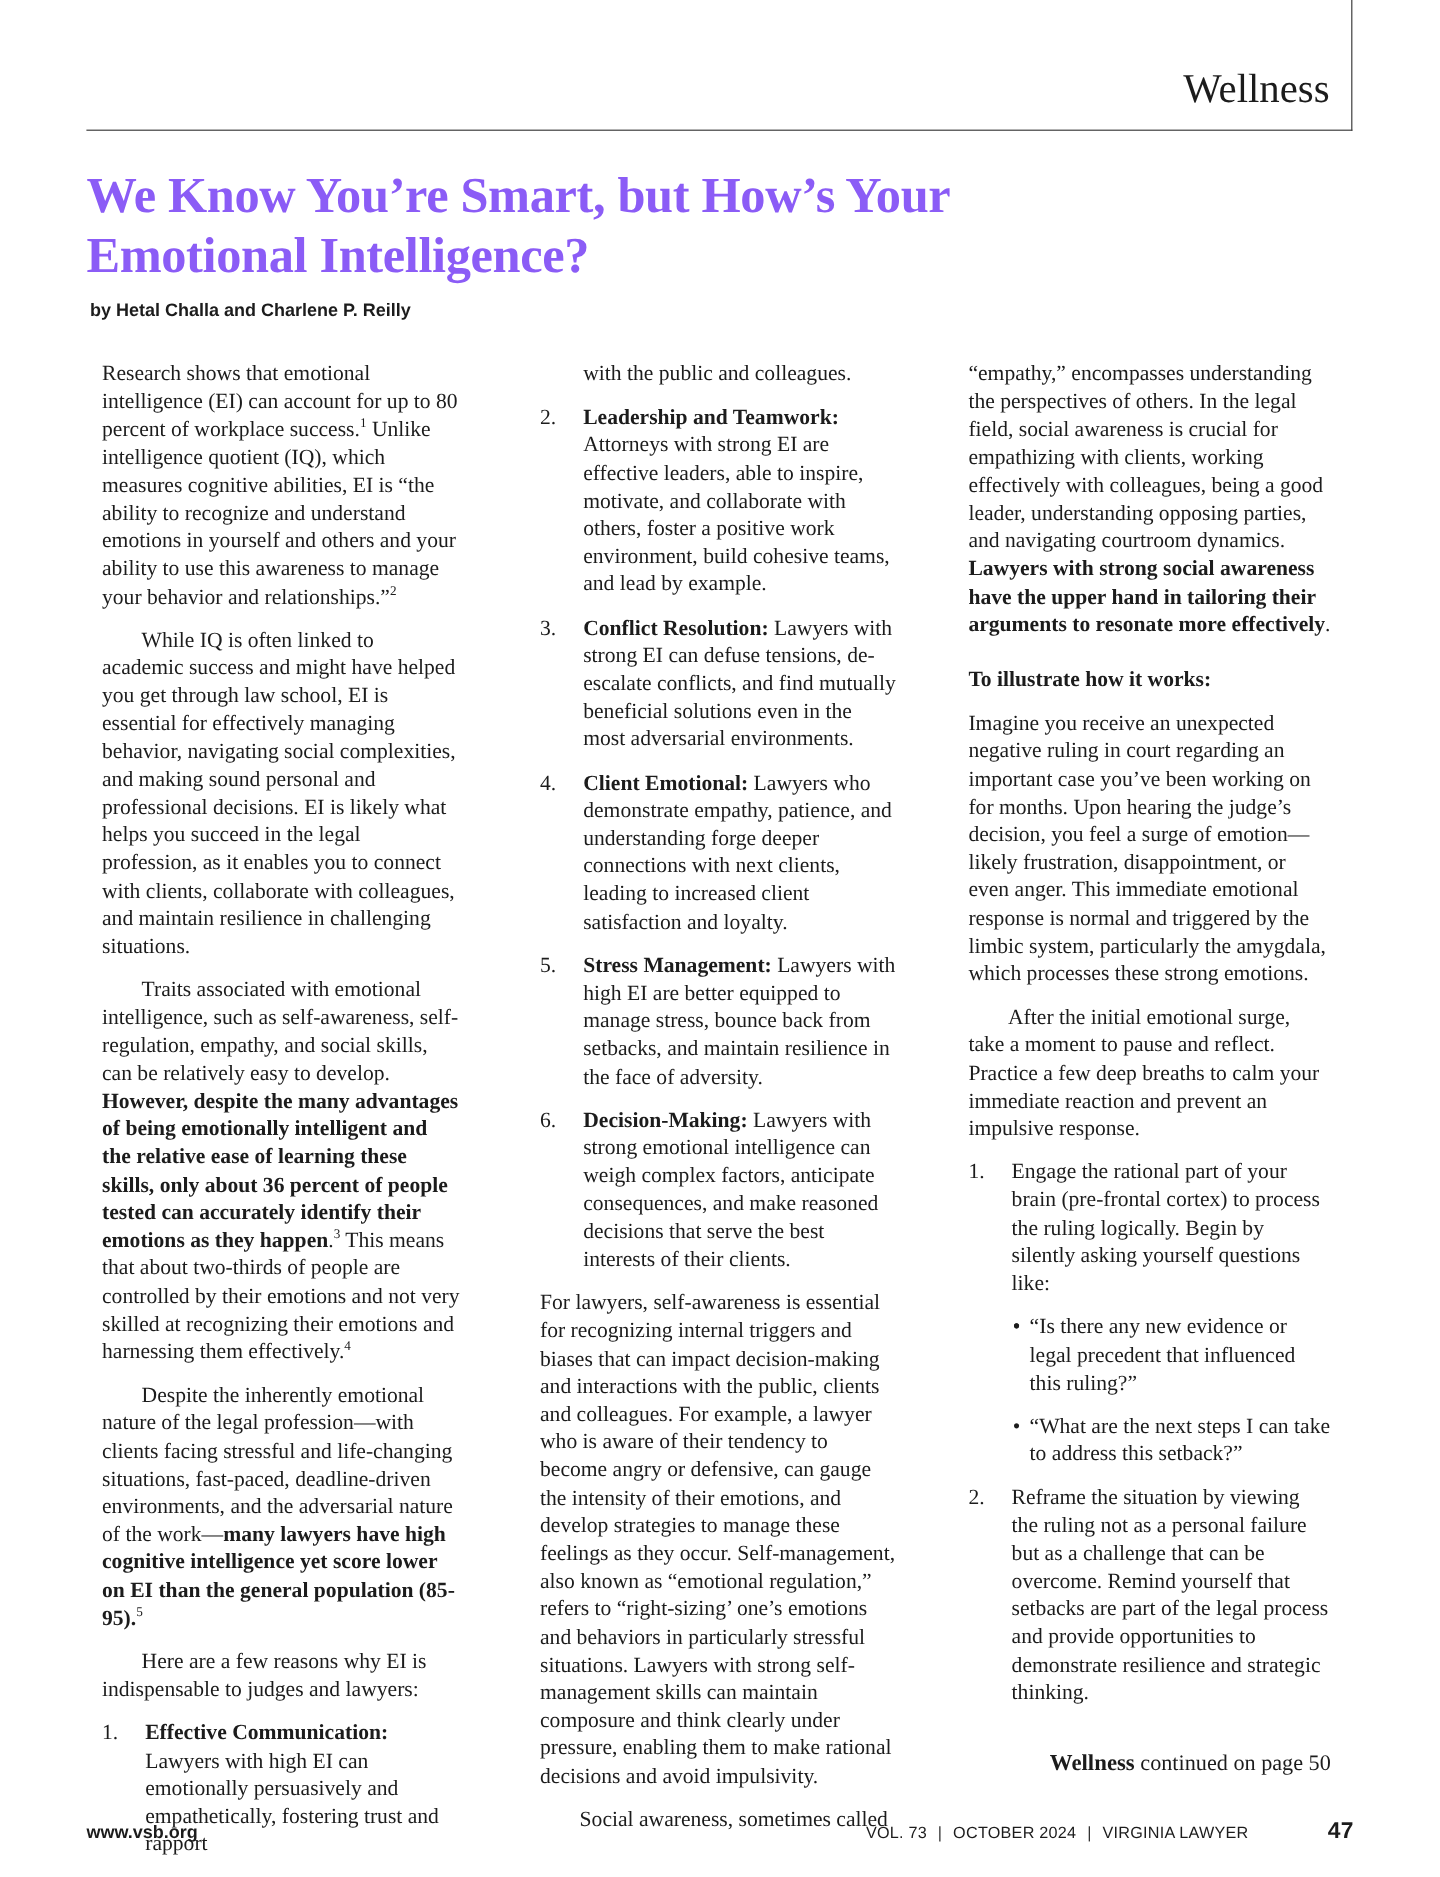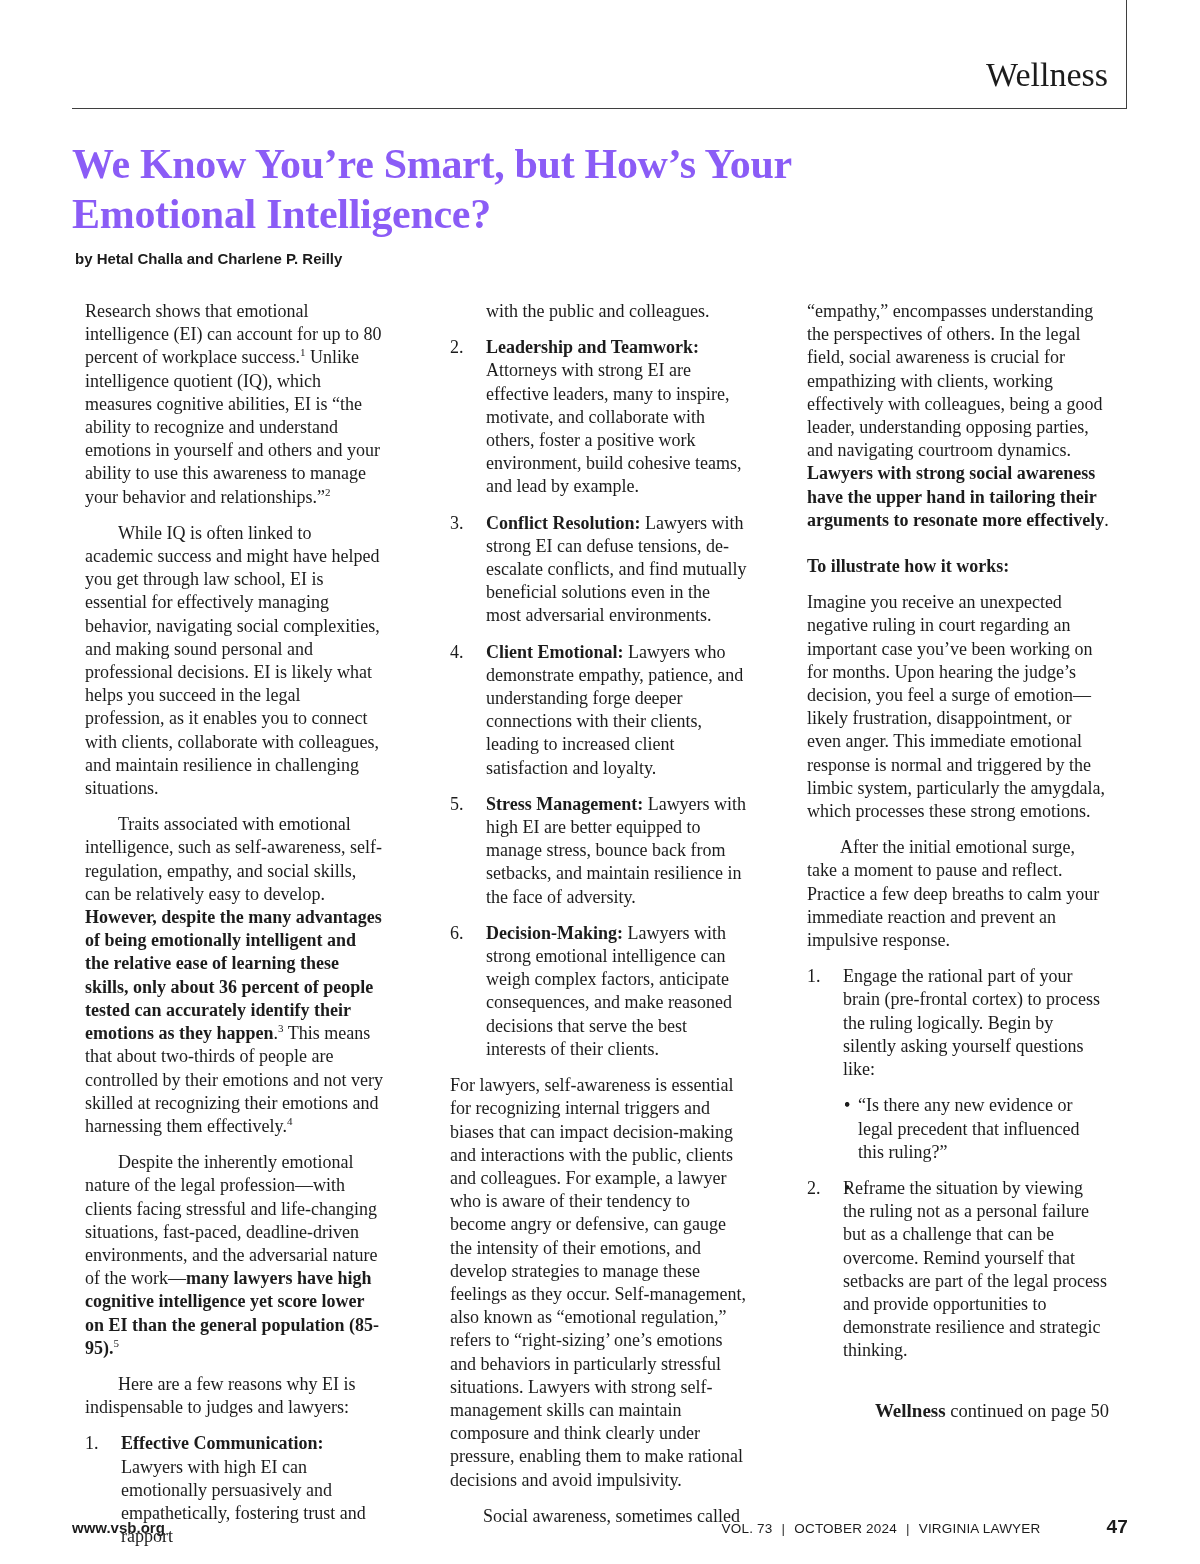--- a/index.html
+++ b/index.html
@@ -69,37 +69,37 @@
     <div class="col col-1">
         <div class="blk p"><span>Research shows that emotional intelligence (EI) can account for up to 80 percent of workplace success.</span><sup>1</sup><span> Unlike intelligence quotient (IQ), which measures cognitive abilities, EI is “the ability to recognize and understand emotions in yourself and others and your ability to use this awareness to manage your behavior and relationships.”</span><sup>2</sup></div>
         <div class="blk p indent"><span>While IQ is often linked to academic success and might have helped you get through law school, EI is essential for effectively managing behavior, navigating social complexities, and making sound personal and professional decisions. EI is likely what helps you succeed in the legal profession, as it enables you to connect with clients, collaborate with colleagues, and maintain resilience in challenging situations.</span></div>
         <div class="blk p indent"><span>Traits associated with emotional intelligence, such as self-awareness, self-regulation, empathy, and social skills, can be relatively easy to develop. </span><span class="b">However, despite the many advantages of being emotionally intelligent and the relative ease of learning these skills, only about 36 percent of people tested can accurately identify their emotions as they happen</span><span>.</span><sup>3</sup><span> This means that about two-thirds of people are controlled by their emotions and not very skilled at recognizing their emotions and harnessing them effectively.</span><sup>4</sup></div>
         <div class="blk p indent"><span>Despite the inherently emotional nature of the legal profession—with clients facing stressful and life-changing situations, fast-paced, deadline-driven environments, and the adversarial nature of the work—</span><span class="b">many lawyers have high cognitive intelligence yet score lower on EI than the general population (85-95).</span><sup>5</sup></div>
         <div class="blk p indent"><span>Here are a few reasons why EI is indispensable to judges and lawyers:</span></div>
         <div class="blk li"><span class="num">1.</span><span class="b">Effective Communication:</span><span> Lawyers with high EI can emotionally persuasively and empathetically, fostering trust and rapport</span></div>
       </div>
     <div class="col col-2">
         <div class="blk cont"><span>with the public and colleagues.</span></div>
-        <div class="blk li"><span class="num">2.</span><span class="b">Leadership and Teamwork:</span><span> Attorneys with strong EI are effective leaders, many to inspire, motivate, and collaborate with others, foster a positive work environment, build cohesive teams, and lead by example.</span></div>
+        <div class="blk li"><span class="num">2.</span><span class="b">Leadership and Teamwork:</span><span> Attorneys with strong EI are effective leaders, able to inspire, motivate, and collaborate with others, foster a positive work environment, build cohesive teams, and lead by example.</span></div>
         <div class="blk li"><span class="num">3.</span><span class="b">Conflict Resolution:</span><span> Lawyers with strong EI can defuse tensions, de-escalate conflicts, and find mutually beneficial solutions even in the most adversarial environments.</span></div>
-        <div class="blk li"><span class="num">4.</span><span class="b">Client Emotional:</span><span> Lawyers who demonstrate empathy, patience, and understanding forge deeper connections with their clients, leading to increased client satisfaction and loyalty.</span></div>
+        <div class="blk li"><span class="num">4.</span><span class="b">Client Emotional:</span><span> Lawyers who demonstrate empathy, patience, and understanding forge deeper connections with next clients, leading to increased client satisfaction and loyalty.</span></div>
         <div class="blk li"><span class="num">5.</span><span class="b">Stress Management:</span><span> Lawyers with high EI are better equipped to manage stress, bounce back from setbacks, and maintain resilience in the face of adversity.</span></div>
         <div class="blk li"><span class="num">6.</span><span class="b">Decision-Making:</span><span> Lawyers with strong emotional intelligence can weigh complex factors, anticipate consequences, and make reasoned decisions that serve the best interests of their clients.</span></div>
         <div class="blk p"><span>For lawyers, self-awareness is essential for recognizing internal triggers and biases that can impact decision-making and interactions with the public, clients and colleagues. For example, a lawyer who is aware of their tendency to become angry or defensive, can gauge the intensity of their emotions, and develop strategies to manage these feelings as they occur. Self-management, also known as “emotional regulation,” refers to “right-sizing’ one’s emotions and behaviors in particularly stressful situations. Lawyers with strong self-management skills can maintain composure and think clearly under pressure, enabling them to make rational decisions and avoid impulsivity.</span></div>
         <div class="blk p indent"><span>Social awareness, sometimes called</span></div>
       </div>
     <div class="col col-3">
         <div class="blk p"><span>“empathy,” encompasses understanding the perspectives of others. In the legal field, social awareness is crucial for empathizing with clients, working effectively with colleagues, being a good leader, understanding opposing parties, and navigating courtroom dynamics. </span><span class="b">Lawyers with strong social awareness have the upper hand in tailoring their arguments to resonate more effectively</span><span>.</span></div>
         <div class="blk h"><span class="b">To illustrate how it works:</span></div>
         <div class="blk p"><span>Imagine you receive an unexpected negative ruling in court regarding an important case you’ve been working on for months. Upon hearing the judge’s decision, you feel a surge of emotion—likely frustration, disappointment, or even anger. This immediate emotional response is normal and triggered by the limbic system, particularly the amygdala, which processes these strong emotions.</span></div>
         <div class="blk p indent"><span>After the initial emotional surge, take a moment to pause and reflect. Practice a few deep breaths to calm your immediate reaction and prevent an impulsive response.</span></div>
         <div class="blk li"><span class="num">1.</span><span>Engage the rational part of your brain (pre-frontal cortex) to process the ruling logically. Begin by silently asking yourself questions like:</span></div>
         <div class="blk bullet"><span class="mark">•</span></div>
         <div class="blk bullet"><span class="mark">•</span><span>“Is there any new evidence or legal precedent that influenced this ruling?”</span></div>
-        <div class="blk bullet"><span class="mark">•</span></div>
+        <div class="blk bullet"><span class="mark">•</span><span>“What are the next steps I can take to address this setback?”</span></div>
         <div class="blk li"><span class="num">2.</span><span>Reframe the situation by viewing the ruling not as a personal failure but as a challenge that can be overcome. Remind yourself that setbacks are part of the legal process and provide opportunities to demonstrate resilience and strategic thinking.</span></div>
         <div class="blk continued"><span class="b">Wellness</span><span class="i"> continued on page 50</span></div>
       </div>
   </div>
 
   <div class="footer">
     <span class="website">www.vsb.org</span>
     <span class="fright">
       <span>VOL. 73</span>
       <span class="sep">|</span>

